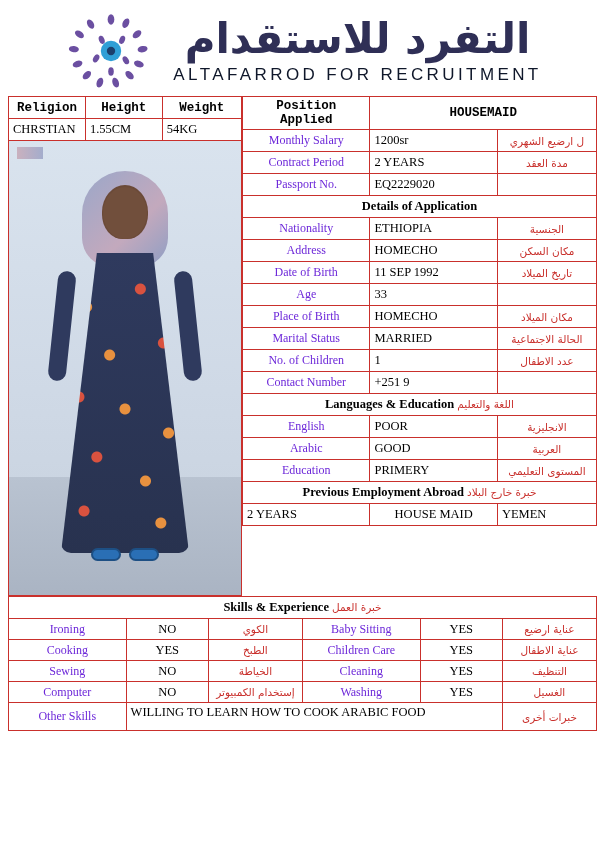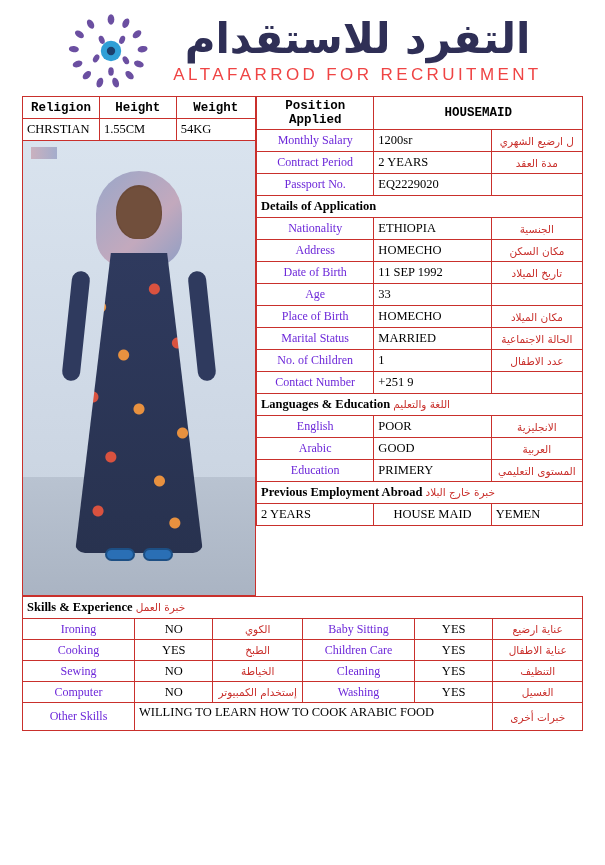--- a/index.html
+++ b/index.html
@@ -7,39 +7,39 @@
     margin: 0; padding: 0;
     background: #ffffff;
   }
   body {
     width: 605px; height: 865px;
     font-family: "Liberation Serif", serif;
     color: #000;
     position: relative;
     overflow: hidden;
   }
-  .page { width: 605px; height: 865px; position: relative; padding: 0 22px; }
+  .page { width: 605px; height: 865px; position: relative; padding: 0 8px; }
 
   
   .header {
     display: flex; align-items: center; justify-content: center;
     padding: 12px 0 6px 0;
     gap: 14px;
   }
   .logo-mark { width: 96px; height: 78px; flex: 0 0 auto; }
   .logo-text { display: flex; flex-direction: column; align-items: center; }
   .logo-ar {
     font-family: "DejaVu Sans", sans-serif;
     font-size: 42px; font-weight: bold; color: #2f2f56;
     line-height: 1.05; direction: rtl;
     letter-spacing: 0px;
   }
   .logo-en {
     font-family: "Liberation Sans", sans-serif;
-    font-size: 17px; letter-spacing: 3.4px; color: #ef4444;
+    font-size: 17px; letter-spacing: 3.4px; color: #0f172a;
     margin-top: 4px;
   }
 
   
   .namerow {
     display: flex; justify-content: space-between; align-items: baseline;
     padding: 10px 2px 8px 2px;
     font-weight: bold; font-size: 16.5px;
   }
   .namerow .nm { text-decoration: underline; }
@@ -125,21 +125,21 @@
   .ph-sandal-l { left: 82px; }
   .ph-sandal-r { right: 82px; }
   .ph-tag {
     position: absolute; top: 6px; left: 8px;
     width: 26px; height: 12px;
     background: linear-gradient(90deg,#c7a8b6,#9aa3c6);
     opacity: .85;
   }
 
   .section-title {
-    font-weight: bold; color: #000; font-size: 12.5px;
+    text-align: center; font-weight: bold; color: #000; font-size: 12.5px;
   }
   .section-title .small-ar {
     font-family: "DejaVu Sans", sans-serif; font-size: 10.5px; color: #c9302c;
     font-weight: normal;
   }
 
   
   .skills td { height: 21px; }
   .skills .lbl { font-size: 12px; }
 </style>

